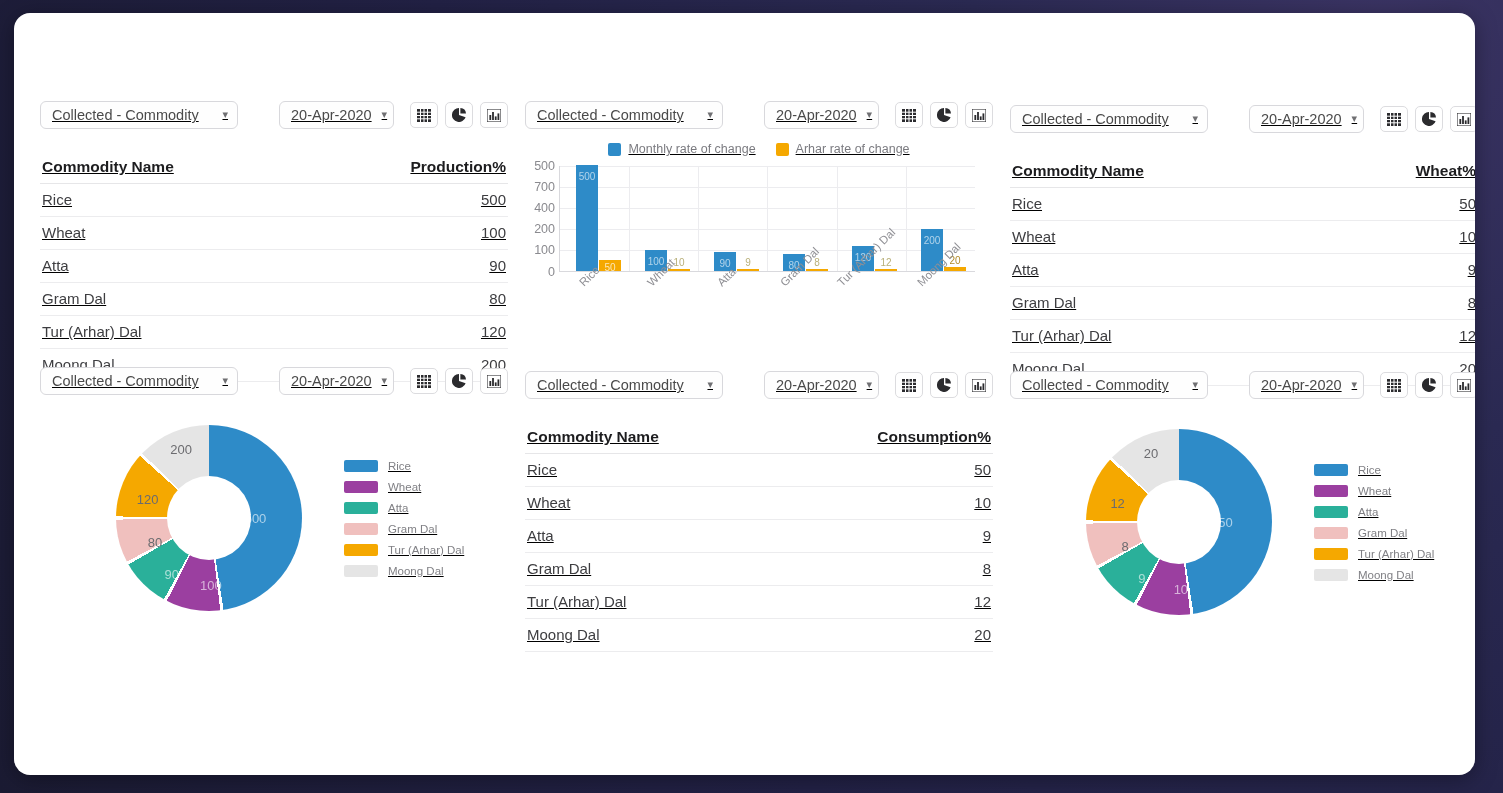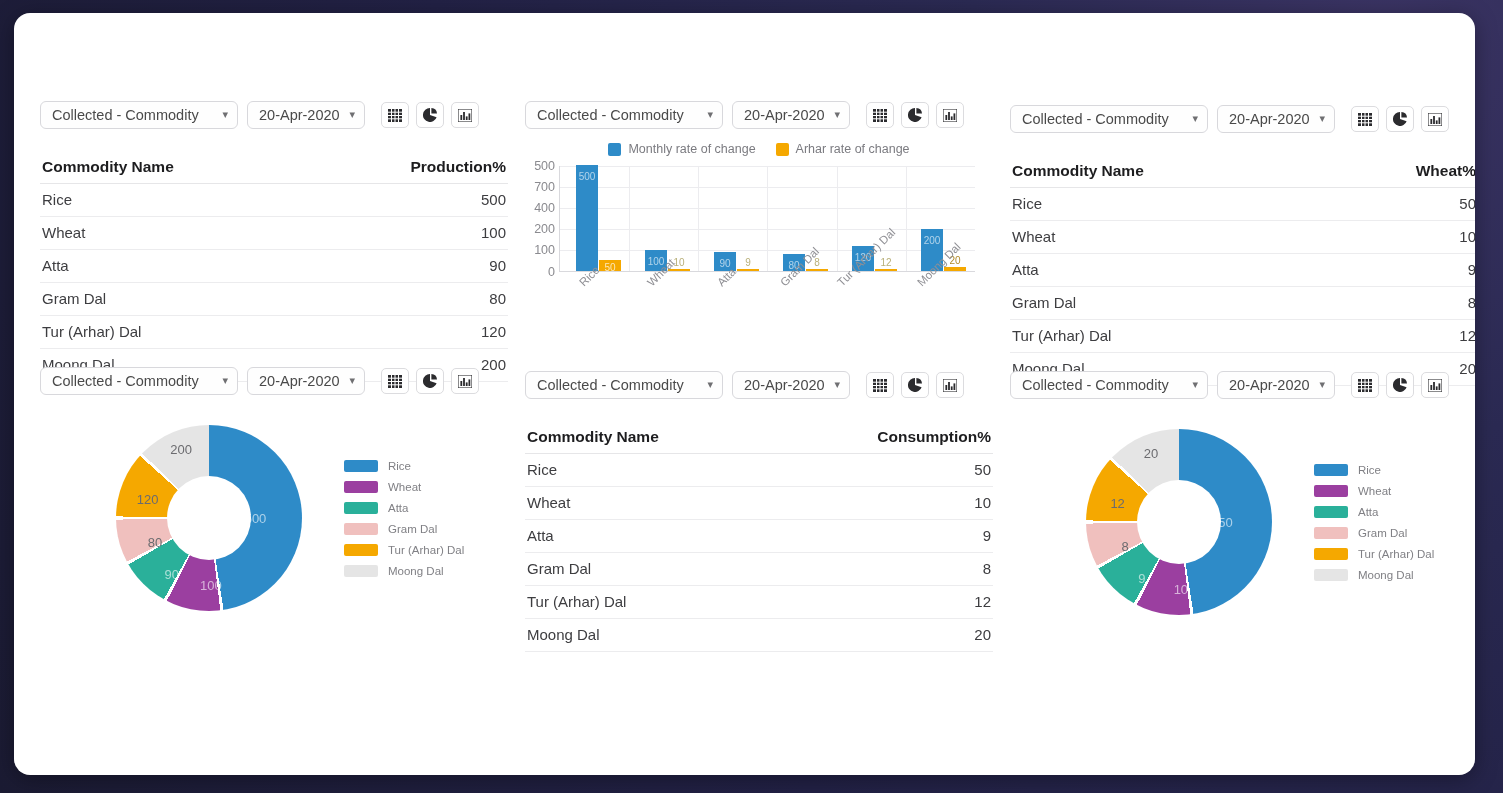--- a/index.html
+++ b/index.html
@@ -15,40 +15,40 @@
   #card {
     position: absolute;
     left: 14px; top: 13px;
     width: 1461px; height: 762px;
     background: #ffffff;
     border-radius: 16px;
     box-shadow: 0 4px 22px rgba(0,0,0,.35);
     overflow: hidden;
   }
 
-  .panel { position: absolute; }
+  .panel { position: absolute; text-decoration: underline; }
 
   
   .toolbar { display: flex; align-items: center; gap: 9px; }
   .dd {
     display: flex; align-items: center; justify-content: space-between;
     gap: 10px;
     border: 1px solid #d8d8dc;
     border-radius: 6px;
     background: #fefefe;
     height: 28px;
     padding: 0 9px 0 11px;
     font-size: 14.5px;
     color: #4a4a4a;
     white-space: nowrap;
     cursor: pointer;
   }
   .dd .chev { color: #6f6f72; font-size: 11px; line-height: 1; transform: translateY(-1px); }
   .dd.w-commodity { min-width: 198px; }
-  .dd.w-date { min-width: 114px; }
+  .dd.w-date { min-width: 114px; margin-left: 32px; }
 
   .icon-group { display: flex; align-items: center; gap: 7px; margin-left: 7px; }
   .ibtn {
     width: 28px; height: 26px;
     border: 1px solid #dcdcdf;
     border-radius: 5px;
     background: #fff;
     display: flex; align-items: center; justify-content: center;
     cursor: pointer;
   }

